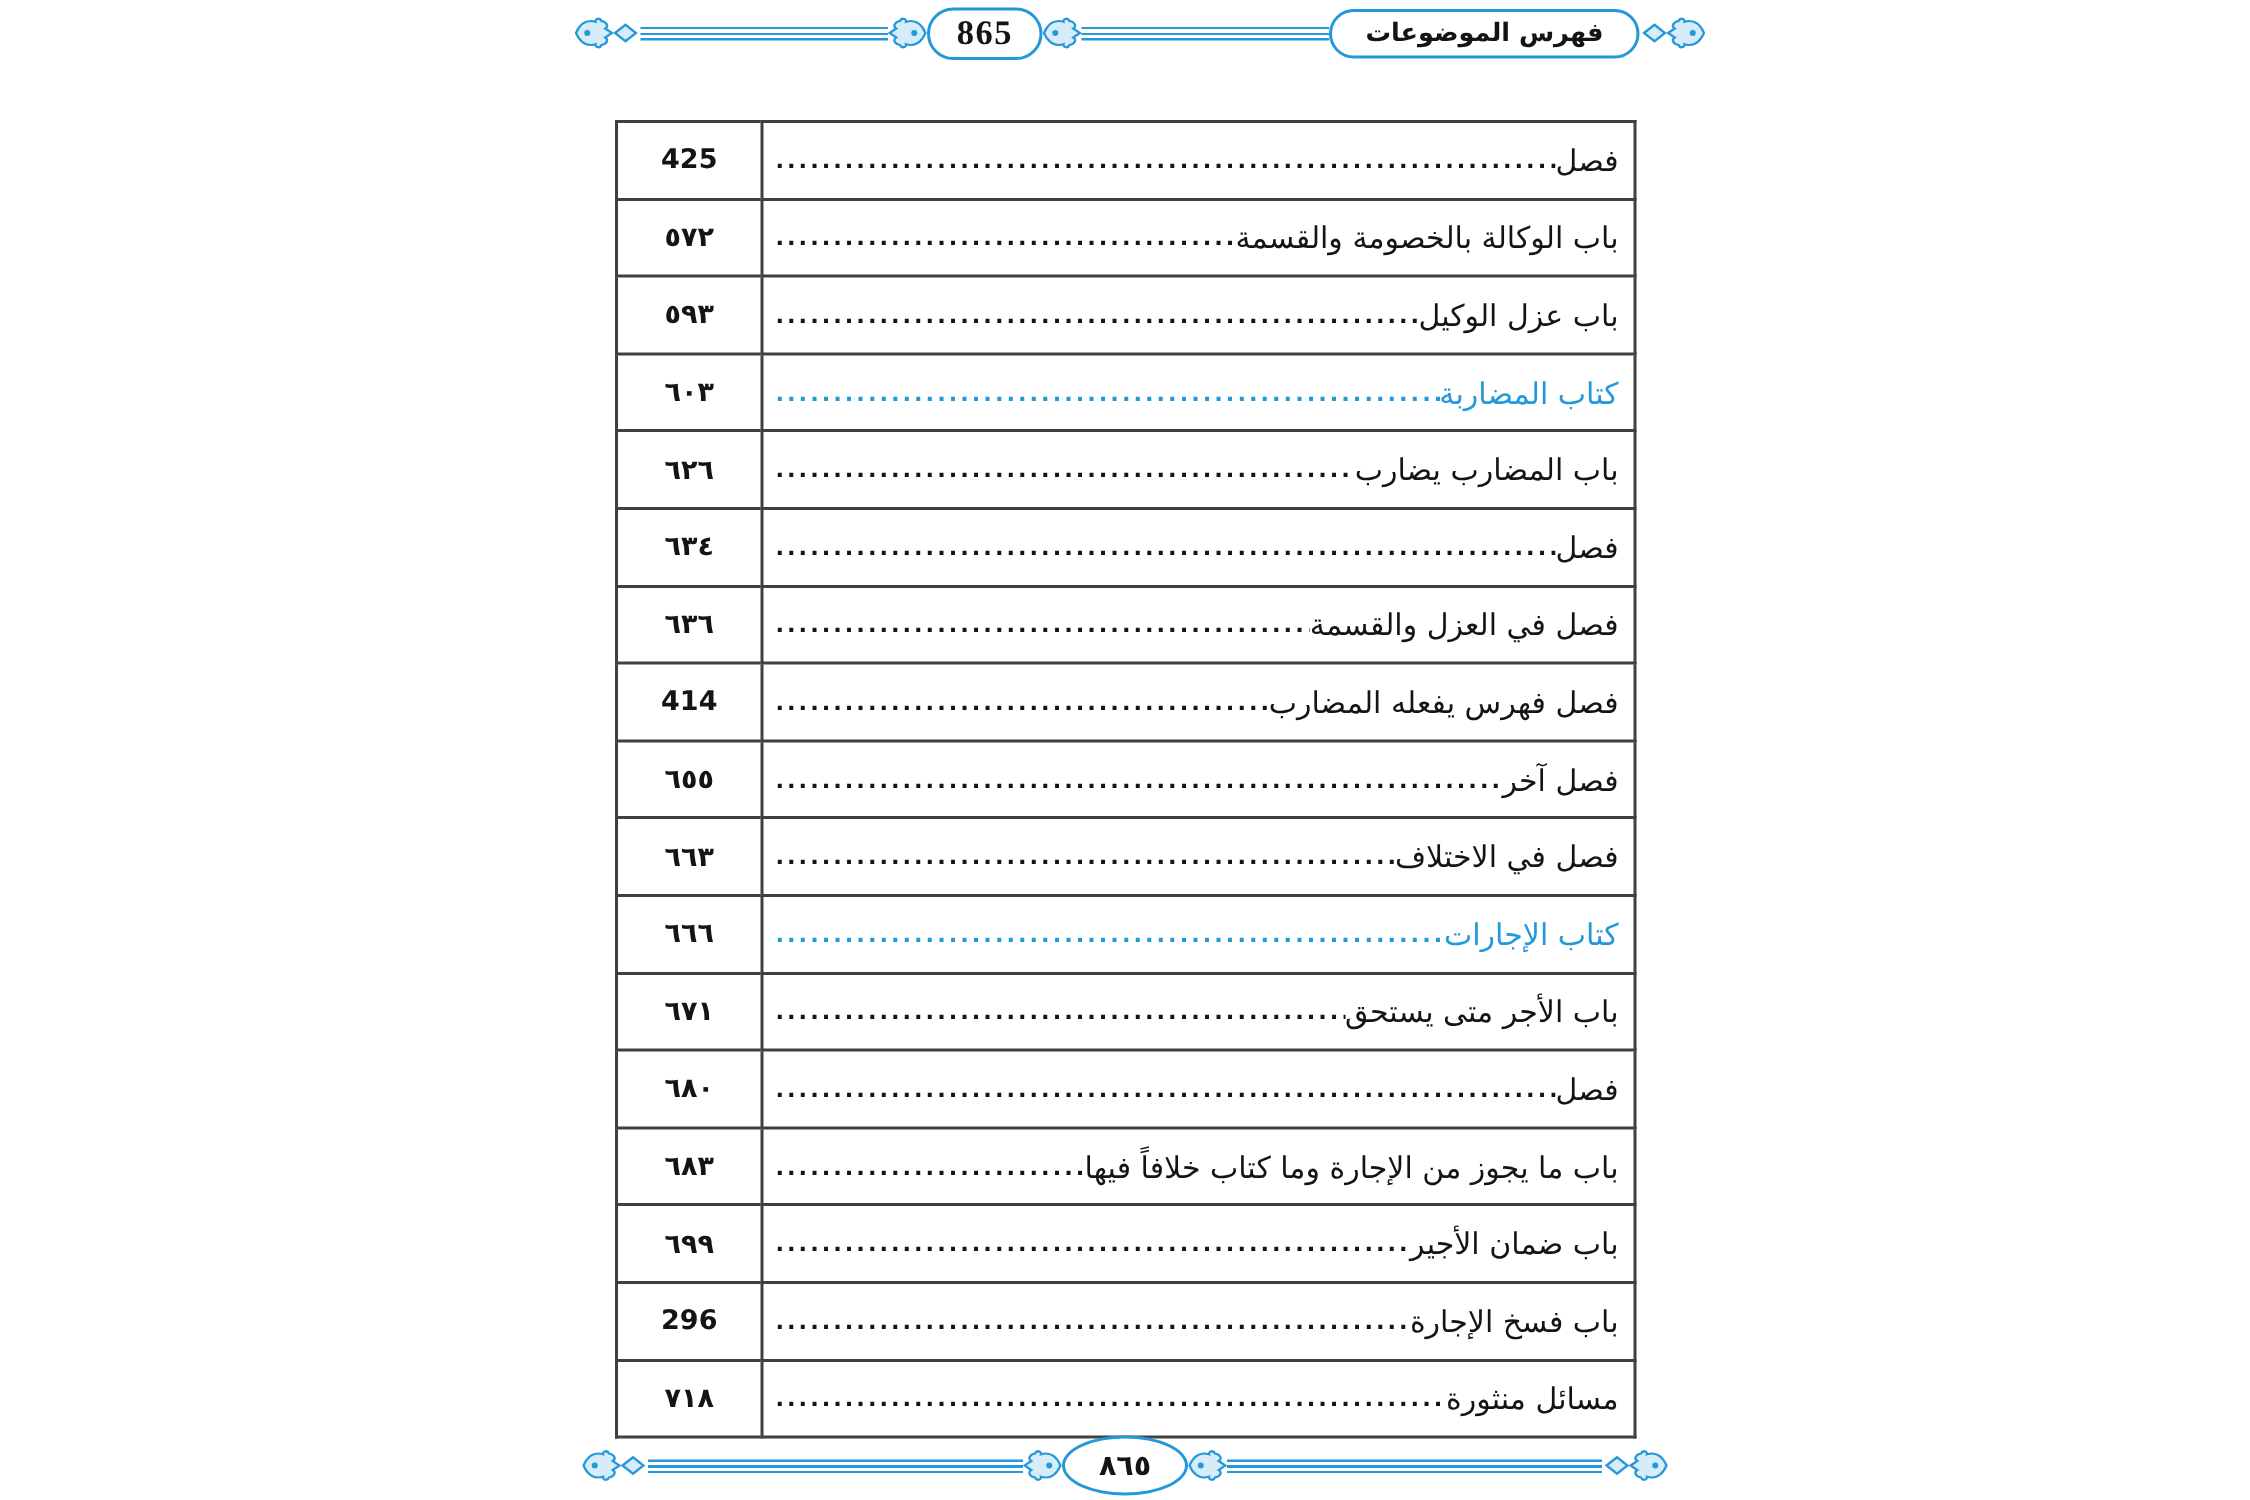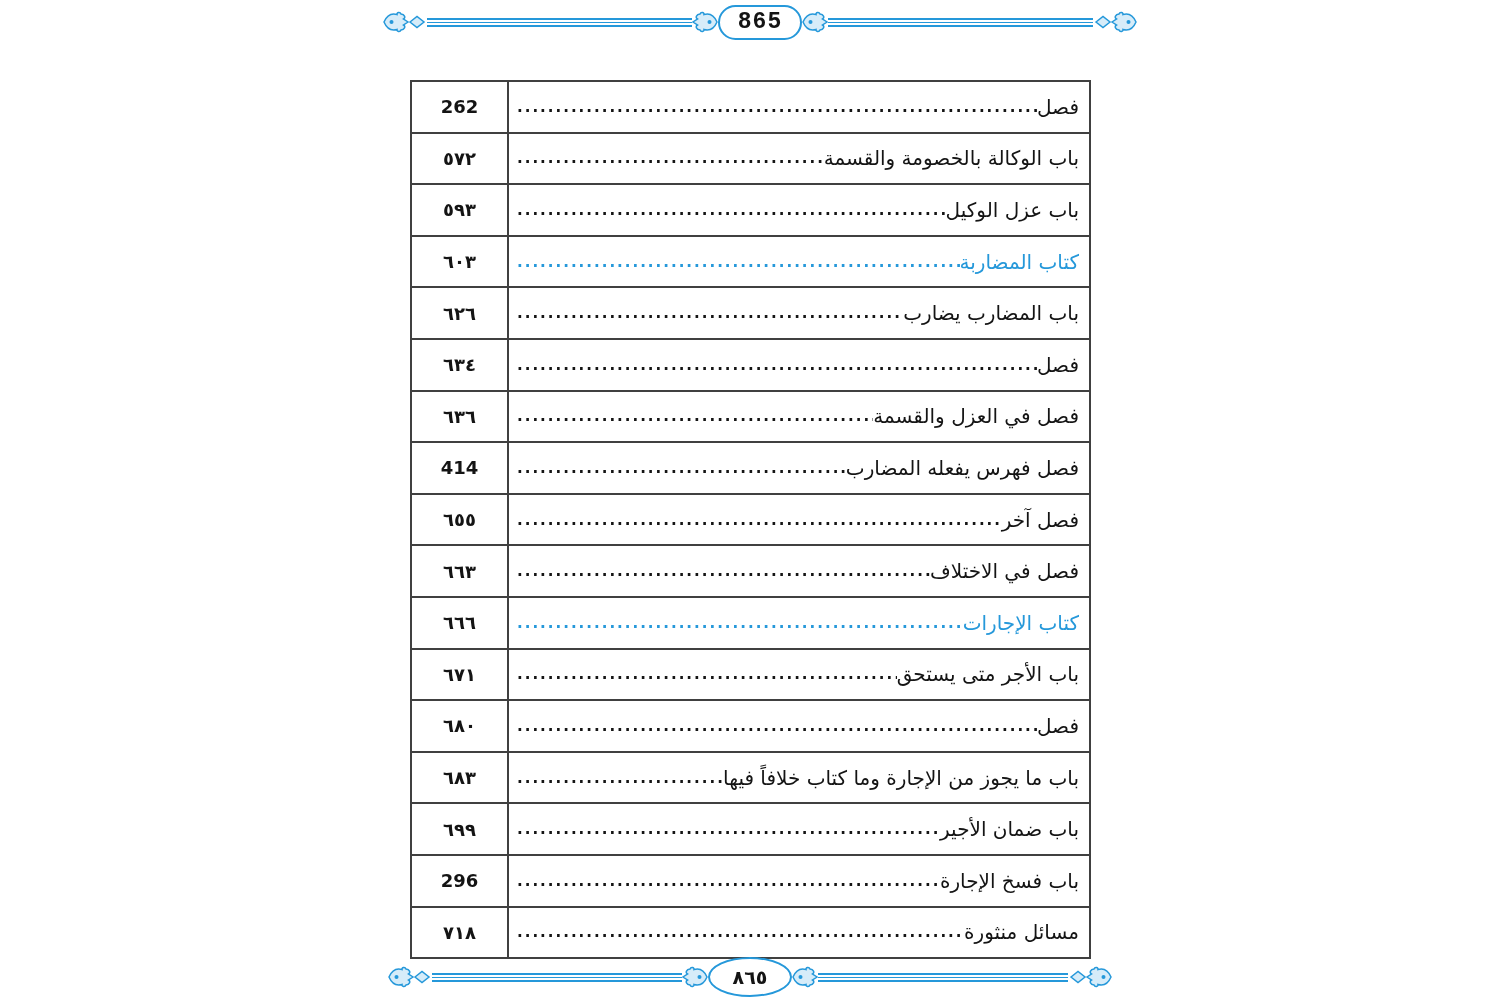--- a/index.html
+++ b/index.html
@@ -24,21 +24,21 @@
       var(--accent) 0 1.6px,transparent 1.6px 3.7px,
       var(--accent) 3.7px 5.4px,transparent 5.4px 7.4px,
       var(--accent) 7.4px 9px);
   }
   .capsule{
     border:2.5px solid var(--accent);border-radius:18px;background:#fff;
     display:flex;align-items:center;justify-content:center;
     font-weight:bold;color:var(--ink);box-sizing:border-box;flex:0 0 auto;
   }
   .capsule.index{height:33px;padding:0 22px;font-size:17px;}
-  .capsule.num{height:35px;padding:0 18px;font-size:23px;letter-spacing:1px;font-family:Liberation Mono, monospace;}
+  .capsule.num{height:35px;padding:0 18px;font-size:23px;letter-spacing:1px;font-family:Liberation Serif, serif;}
   .capsule.booktitle{height:35px;padding:0 16px;font-size:16px;color:var(--accent);white-space:nowrap;}
   .oval{
     flex:0 0 auto;width:84px;height:40px;border:2.5px solid var(--accent);
     border-radius:50%;background:#fff;display:flex;align-items:center;justify-content:center;
     font-weight:bold;font-size:19px;color:var(--ink);box-sizing:border-box;text-align:right;
   }
   .orn{flex:0 0 auto;display:block;}
   .flip{transform:scaleX(-1);}
   
   table.toc{
@@ -83,20 +83,23 @@
       <use href="#tulip-right"></use>
       <path d="M27 11 L34 5.5 L41 11 L34 16.5 Z" fill="#d6ecf9" stroke="#2598da" stroke-width="1.5"></path>
     </g>
   </defs>
 </svg>
 
 <div class="rule hdr">
   <svg class="orn" width="44" height="22" viewBox="0 0 44 22">
       <use href="#end-left"></use>
     </svg>
+  <div class="capsule index">
+    <span>فهرس الموضوعات</span>
+  </div>
   <div class="tline"></div>
   <svg class="orn" width="26" height="22" viewBox="0 0 26 22">
       <use href="#tulip-right"></use>
     </svg>
   <div class="capsule num" dir="ltr">
     <span>865</span>
   </div>
   <svg class="orn flip" width="26" height="22" viewBox="0 0 26 22">
       <use href="#tulip-right"></use>
     </svg>
@@ -112,21 +115,21 @@
       <col style="width:97px">
     </colgroup>
   <tbody id="toc-body">
   <tr class="toc-row">
     <td class="title-cell">
       <div class="leadwrap">
         <span class="t">فصل</span>
         <span class="dots">................................................................................................................................................................</span>
       </div>
     </td>
-    <td class="page-cell">262</td>
+    <td class="page-cell">425</td>
   </tr>
 
   <tr class="toc-row">
     <td class="title-cell">
       <div class="leadwrap">
         <span class="t">باب الوكالة بالخصومة والقسمة</span>
         <span class="dots">................................................................................................................................................................</span>
       </div>
     </td>
     <td class="page-cell">٥٧٢</td>

